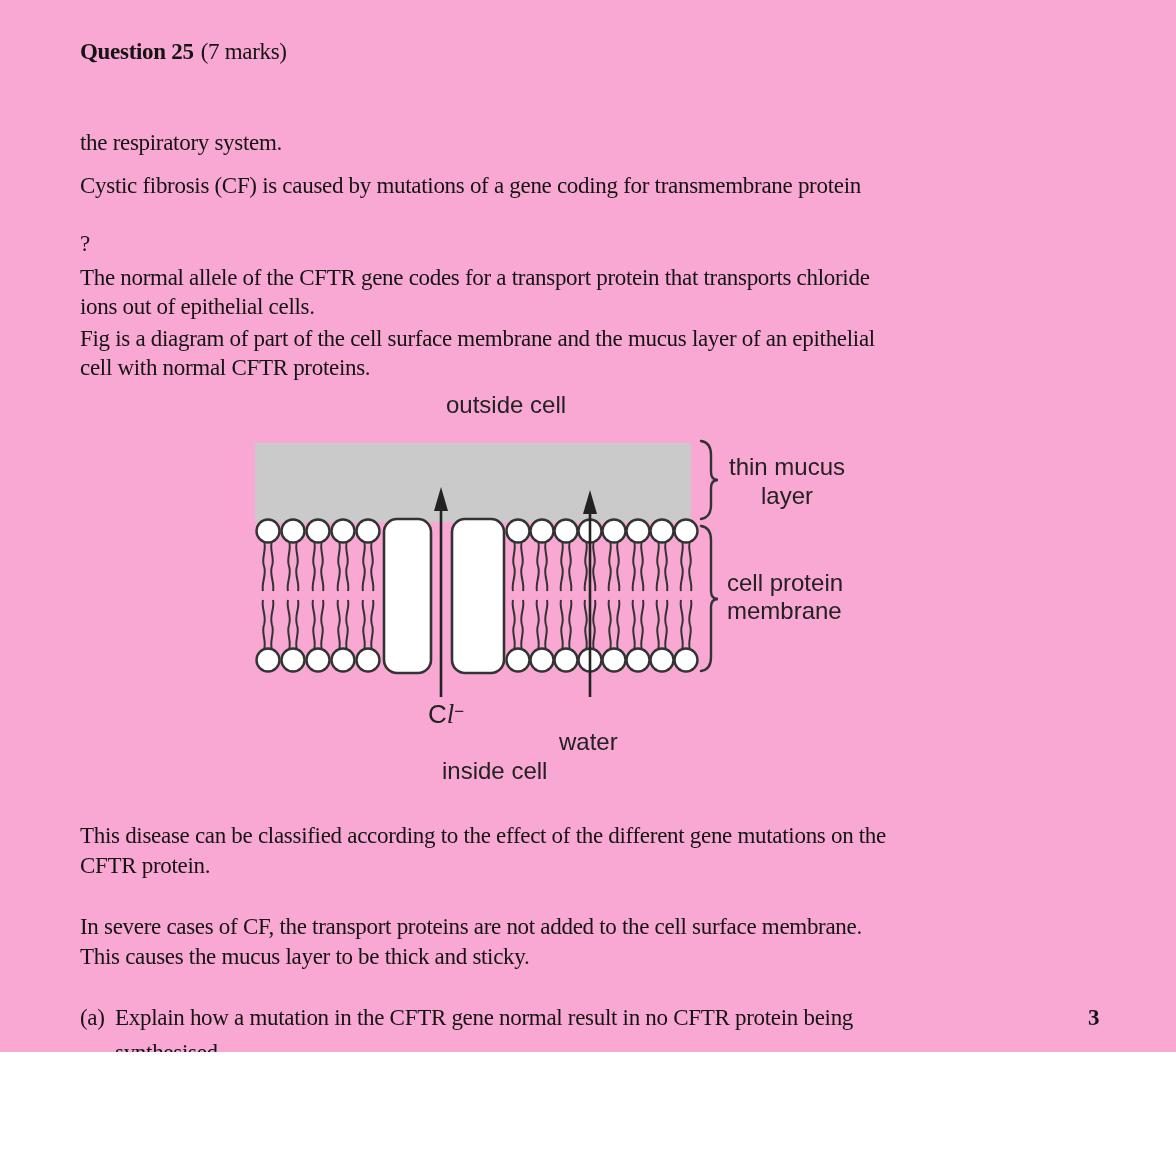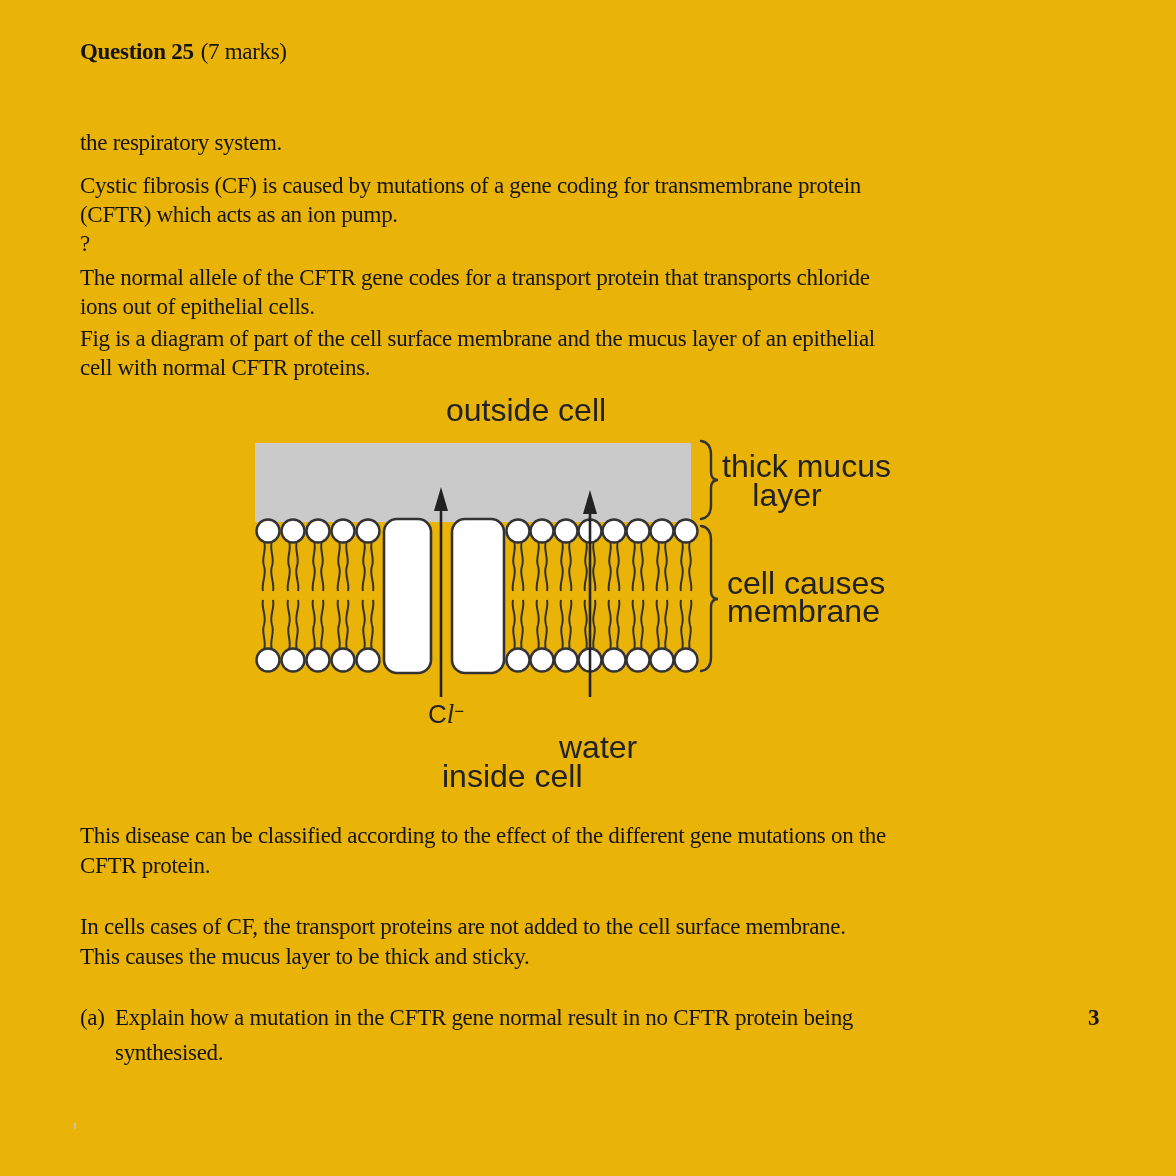--- a/index.html
+++ b/index.html
@@ -1,41 +1,40 @@
 <!DOCTYPE html>
 <html><head>
 <meta charset="utf-8">
 <style>
   html,body{margin:0;padding:0;background:#ffffff;}
-  #page{position:relative;width:1176px;height:1176px;background:#eab308;overflow:hidden;
+  #page{position:relative;width:1176px;height:1052px;background:#f9a8d4;overflow:hidden;
         font-family:"Liberation Serif",serif;color:#141414;}
   .t{position:absolute;white-space:nowrap;font-family:"Liberation Serif",serif;
      font-size:23px;line-height:1.2;letter-spacing:-0.3px;color:#141414;}
   .b{font-weight:bold;}
   .f{position:absolute;white-space:nowrap;font-family:"Liberation Sans",sans-serif;
-     font-size:32px;line-height:1.2;color:#222222;letter-spacing:0;}
+     font-size:24px;line-height:1.2;color:#222222;letter-spacing:0;}
   .marksgap{margin-left:7px;}
   svg{position:absolute;left:0;top:0;}
   .lipid-stroke{stroke:#333333;fill:none;}
   sup.charge{font-size:17px;vertical-align:6px;font-family:"Liberation Sans",sans-serif;}
   i.ell{font-family:"Liberation Serif",serif;font-style:italic;font-size:27px;}
   .speck{position:absolute;left:74px;top:1123px;width:2px;height:6px;background:#c4c4c4;opacity:.8;}
 </style>
 </head>
 <body>
 
 <div id="page">
 
   <div class="t" style="left:80px;top:38px">
     <span class="b">Question 25</span><span class="marksgap">(7 marks)</span>
   </div>
 
   <div class="t" style="left:80px;top:129px">the respiratory system.</div>
   <div class="t" style="left:80px;top:172px">Cystic fibrosis (CF) is caused by mutations of a gene coding for transmembrane protein</div>
-  <div class="t" style="left:80px;top:201px">(CFTR) which acts as an ion pump.</div>
   <div class="t" style="left:80px;top:230px">?</div>
   <div class="t" style="left:80px;top:264px">The normal allele of the CFTR gene codes for a transport protein that transports chloride</div>
   <div class="t" style="left:80px;top:293px">ions out of epithelial cells.</div>
   <div class="t" style="left:80px;top:325px">Fig is a diagram of part of the cell surface membrane and the mucus layer of an epithelial</div>
   <div class="t" style="left:80px;top:354px">cell with normal CFTR proteins.</div>
 
   <svg width="1176" height="1176" viewBox="0 0 1176 1176">
     <defs>
       <g id="lipid">
         <path class="lipid-stroke" stroke-width="2" d="M -4 10 c 3 9 -3 17 0 25 c 3 9 -3 17 -1 25"></path>
@@ -92,40 +91,40 @@
       <polygon points="590,490 583,514 597,514" fill="#222222"></polygon>
     </g>
 
     <path fill="none" stroke="#333333" stroke-width="2.4" stroke-linecap="round" d="M 701 441 C 708 442 711 447 711 455 L 711 472 C 711 477 713 480 718 480 C 713 480 711 483 711 488 L 711 505 C 711 513 708 518 701 519"></path>
     <path fill="none" stroke="#333333" stroke-width="2.4" stroke-linecap="round" d="M 701 526 C 708 527 711 532 711 540 L 711 591 C 711 596 713 599 718 599 C 713 599 711 602 711 607 L 711 657 C 711 665 708 670 701 671"></path>
   </svg>
 
   <div class="f" style="left:446px;top:391px">outside cell</div>
 
   <div class="f" style="left:722px;top:452px;width:130px;text-align:center;line-height:29px">
-    <div>thick mucus</div>
+    <div>thin mucus</div>
     <div>layer</div>
   </div>
 
   <div class="f" style="left:727px;top:569px;line-height:28px">
-    <div>cell causes</div>
+    <div>cell protein</div>
     <div>membrane</div>
   </div>
 
   <div class="f" style="left:428px;top:698px;font-size:26px">
     <span>C</span><i class="ell">l</i><sup class="charge">−</sup>
   </div>
 
   <div class="f" style="left:559px;top:728px">water</div>
 
   <div class="f" style="left:442px;top:757px">inside cell</div>
 
   <div class="t" style="left:80px;top:822px">This disease can be classified according to the effect of the different gene mutations on the</div>
   <div class="t" style="left:80px;top:852px">CFTR protein.</div>
-  <div class="t" style="left:80px;top:913px">In cells cases of CF, the transport proteins are not added to the cell surface membrane.</div>
+  <div class="t" style="left:80px;top:913px">In severe cases of CF, the transport proteins are not added to the cell surface membrane.</div>
   <div class="t" style="left:80px;top:943px">This causes the mucus layer to be thick and sticky.</div>
 
   <div class="t" style="left:80px;top:1004px">(a)</div>
   <div class="t" style="left:115px;top:1004px">Explain how a mutation in the CFTR gene normal result in no CFTR protein being</div>
   <div class="t b" style="left:1088px;top:1004px">3</div>
   <div class="t" style="left:115px;top:1039px">synthesised.</div>
 
   <div class="speck"></div>
 
 </div>

